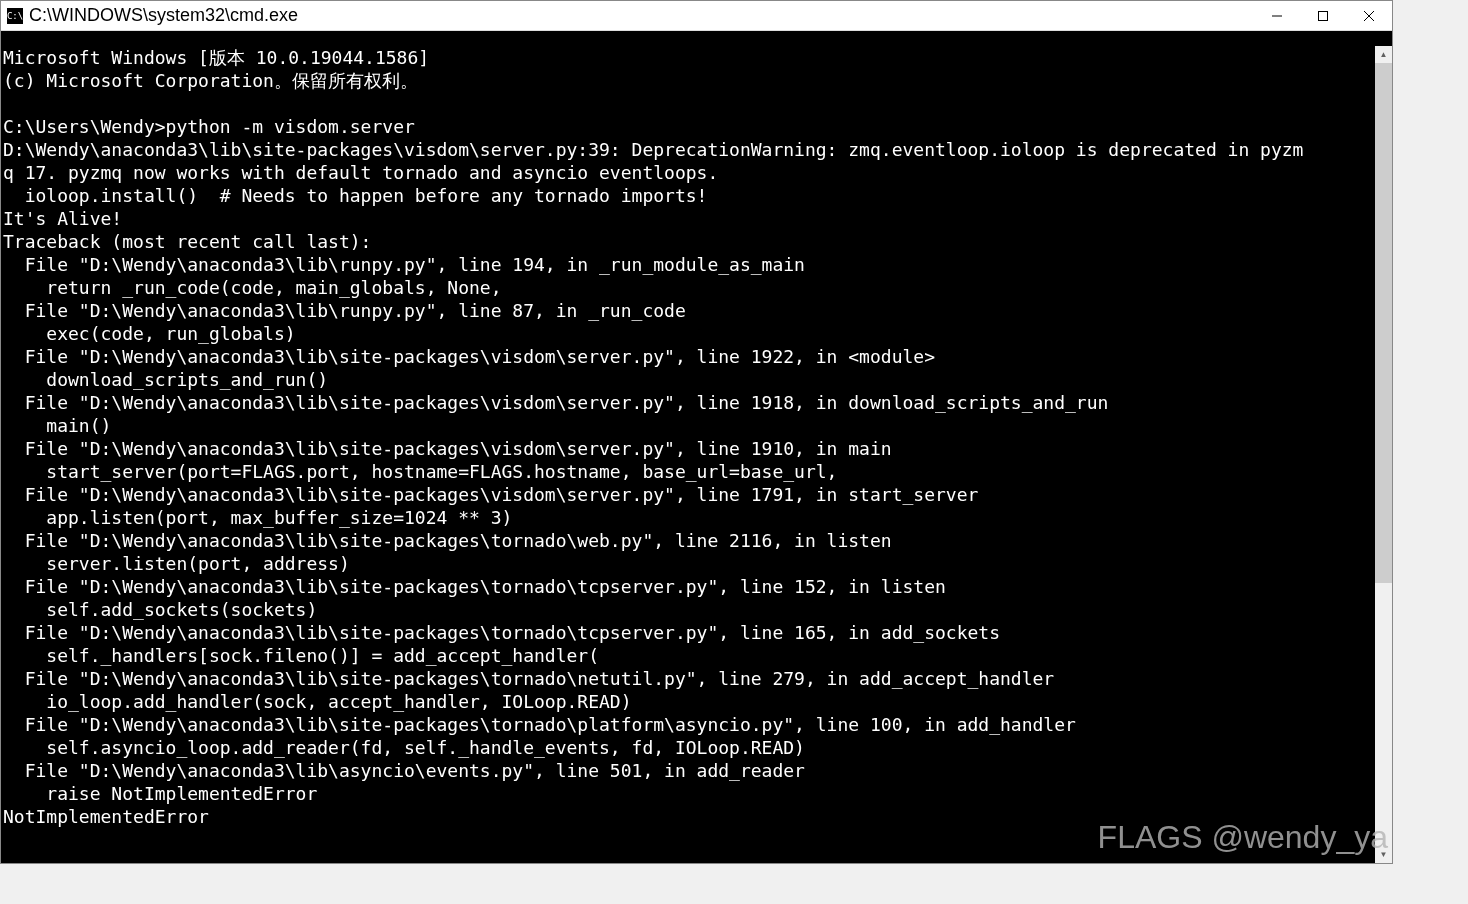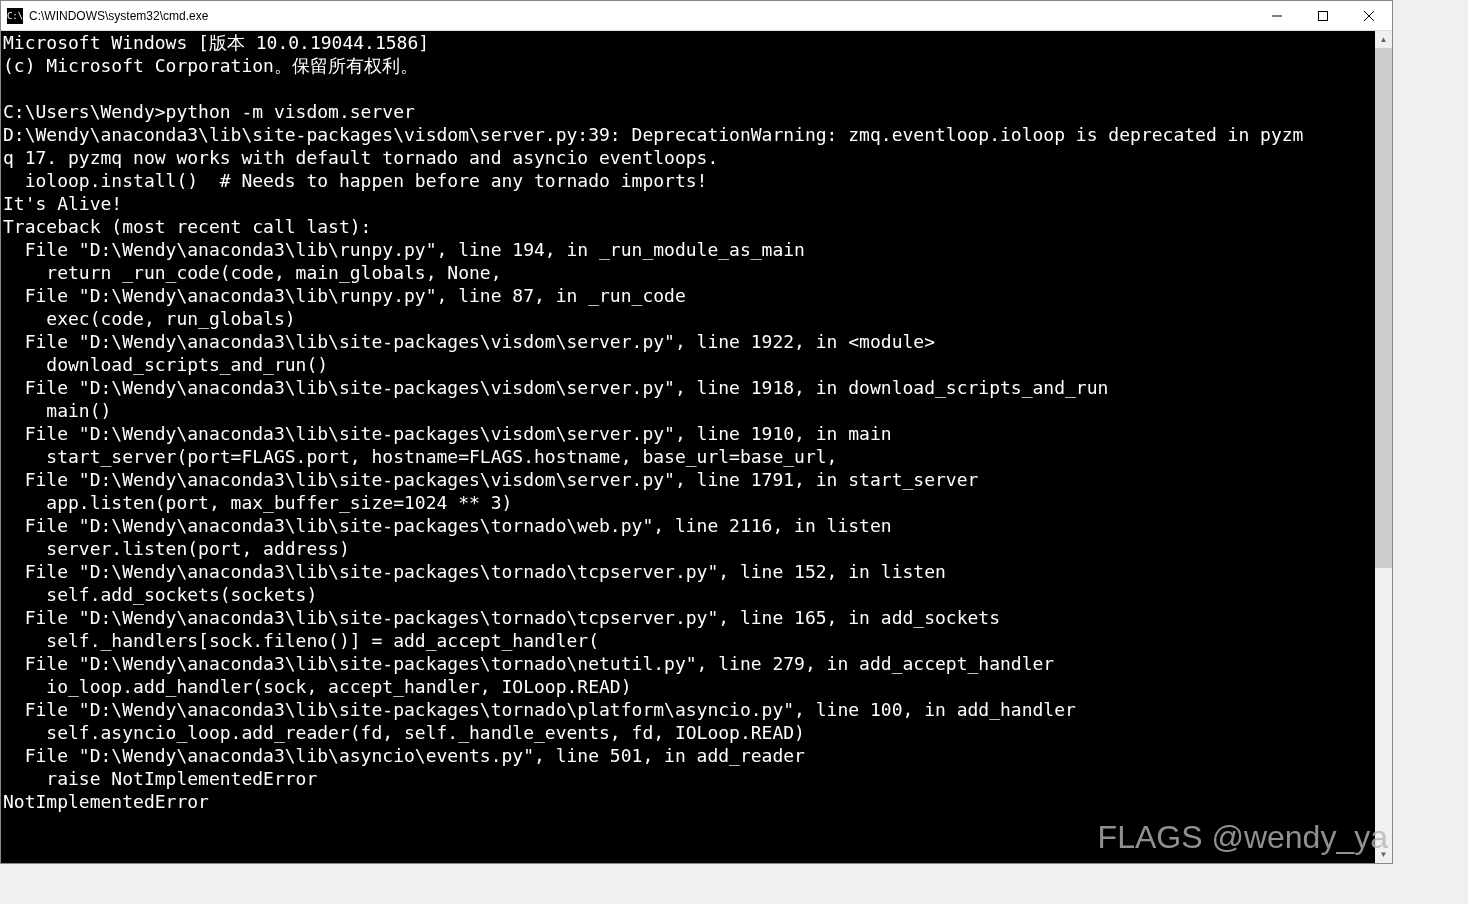--- a/index.html
+++ b/index.html
@@ -38,21 +38,21 @@
       margin-right: 6px;
       display: flex;
       align-items: center;
       justify-content: center;
       font-size: 9px;
       color: #fff;
       font-family: monospace;
     }
     .titlebar-title {
       flex: 1;
-      font-size: 12px;
+      font-size: 18px;
       color: #000;
     }
     .titlebar-controls {
       display: flex;
       height: 100%;
     }
     .titlebar-btn {
       width: 46px;
       height: 100%;
       display: flex;
@@ -63,20 +63,21 @@
     }
     .titlebar-btn svg {
       width: 10px;
       height: 10px;
     }
     .terminal-area {
       flex: 1;
       display: flex;
       background: #a3a3a3;
       overflow: hidden;
+      margin-top: 15px;
     }
     .terminal {
       flex: 1;
       background: #000;
       color: #fff;
       font-family: "NSimSun", "SimSun", "Consolas", monospace;
       font-size: 18px;
       line-height: 23px;
       padding: 0 2px;
       white-space: pre;

